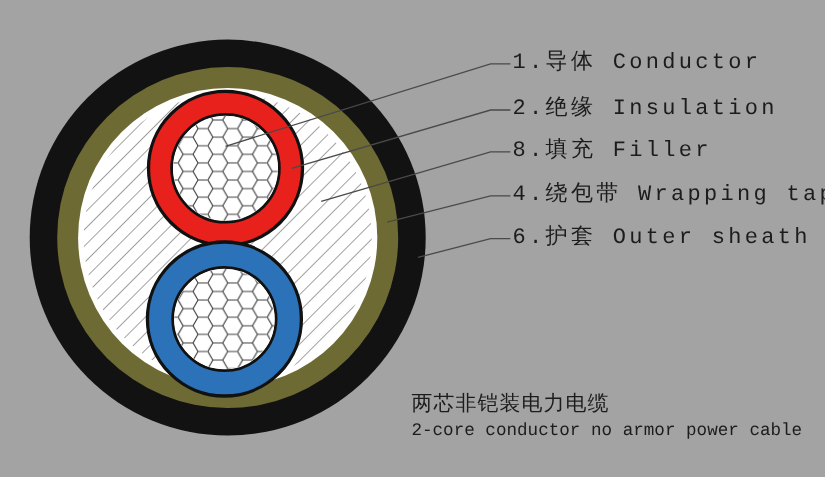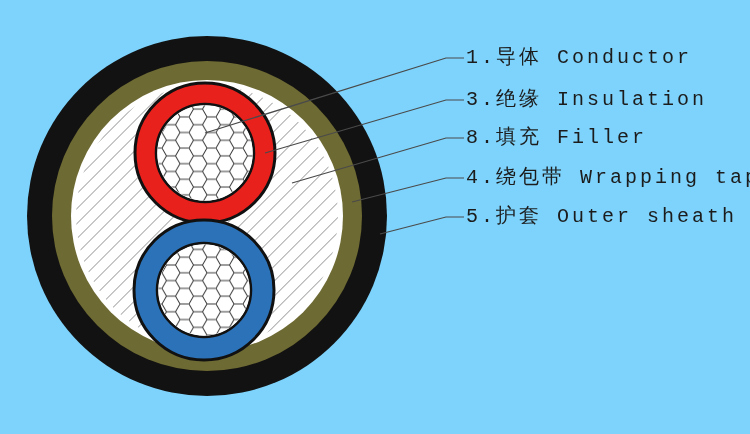--- a/index.html
+++ b/index.html
@@ -1,20 +1,20 @@
 <!DOCTYPE html>
 <html><head>
 <meta charset="utf-8">
 <style>
   html, body { margin: 0; padding: 0; background: #ffffff; }
   .canvas {
     position: relative;
     width: 750px;
     height: 434px;
-    background: #7dd3fc;
+    background: #a3a3a3;
     overflow: hidden;
     font-family: "Liberation Mono", "DejaVu Sans Mono", monospace;
   }
   .diagram-svg { position: absolute; left: 0; top: 0; }
   .part-label {
     position: absolute;
     left: 466px;
     height: 26px;
     line-height: 26px;
     font-size: 20px;
@@ -75,19 +75,23 @@
     <circle cx="204" cy="290" r="45.5" fill="url(#hex)"></circle>
 
     <polyline points="205,133 446,58 464,58" fill="none" stroke="#4a4a4a" stroke-width="1.2"></polyline>
     <polyline points="265,153 446,100 464,100" fill="none" stroke="#4a4a4a" stroke-width="1.2"></polyline>
     <polyline points="292,183 446,138 464,138" fill="none" stroke="#4a4a4a" stroke-width="1.2"></polyline>
     <polyline points="352,202 446,178 464,178" fill="none" stroke="#4a4a4a" stroke-width="1.2"></polyline>
     <polyline points="380,234 446,217 464,217" fill="none" stroke="#4a4a4a" stroke-width="1.2"></polyline>
   </svg>
 
   <div class="part-label label-1">1.导体 Conductor</div>
-  <div class="part-label label-2">3.绝缘 Insulation</div>
+  <div class="part-label label-2">2.绝缘 Insulation</div>
   <div class="part-label label-3">8.填充 Filler</div>
   <div class="part-label label-4">4.绕包带 Wrapping tape</div>
-  <div class="part-label label-5">5.护套 Outer sheath</div>
+  <div class="part-label label-5">6.护套 Outer sheath</div>
 
+  <div class="caption">
+    <div class="caption-zh">两芯非铠装电力电缆</div>
+    <div class="caption-en">2-core conductor no armor power cable</div>
+  </div>
 
 </div>
 
 </body></html>

